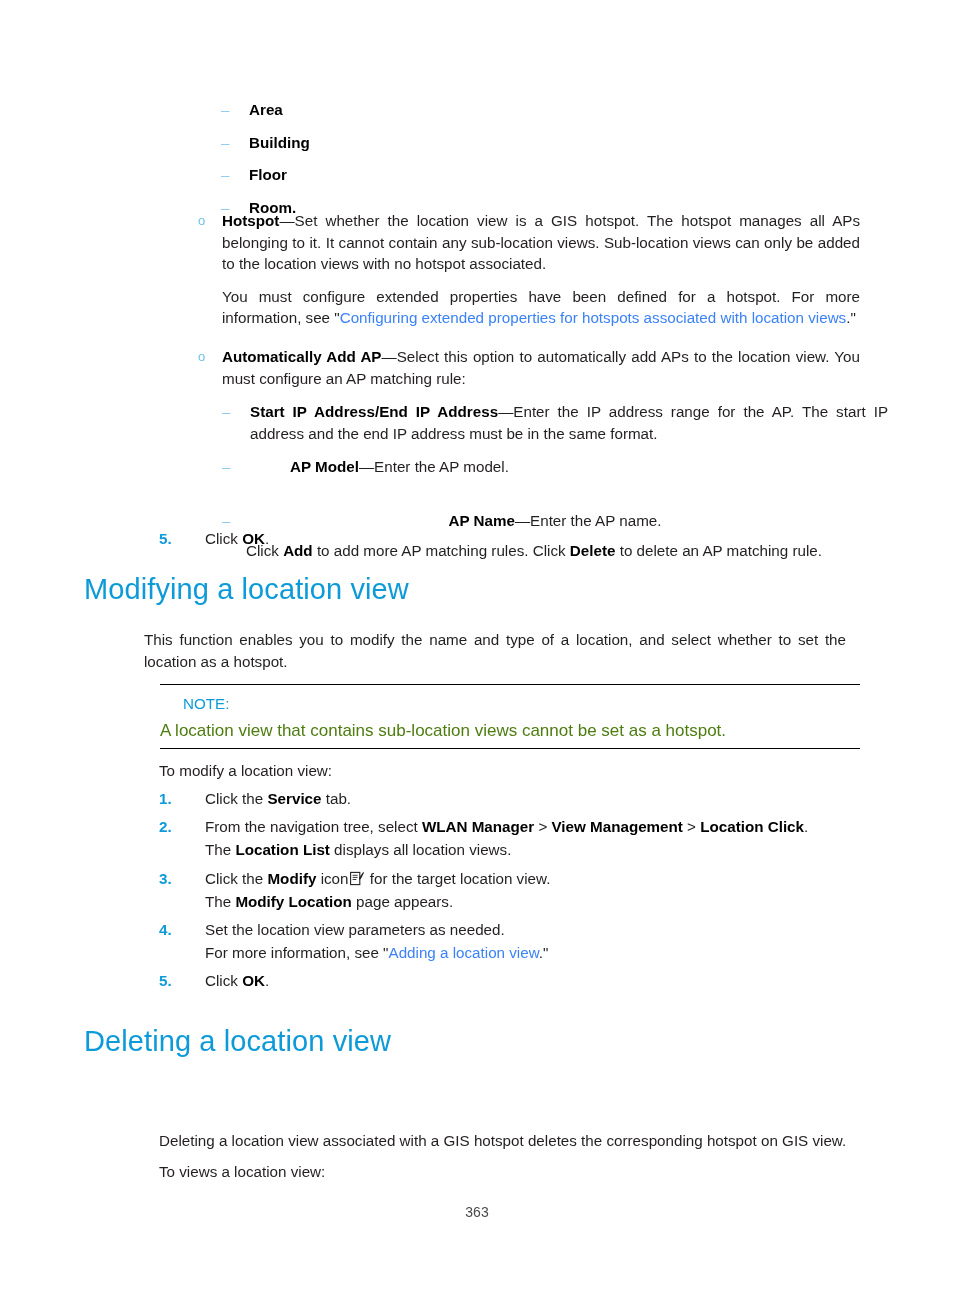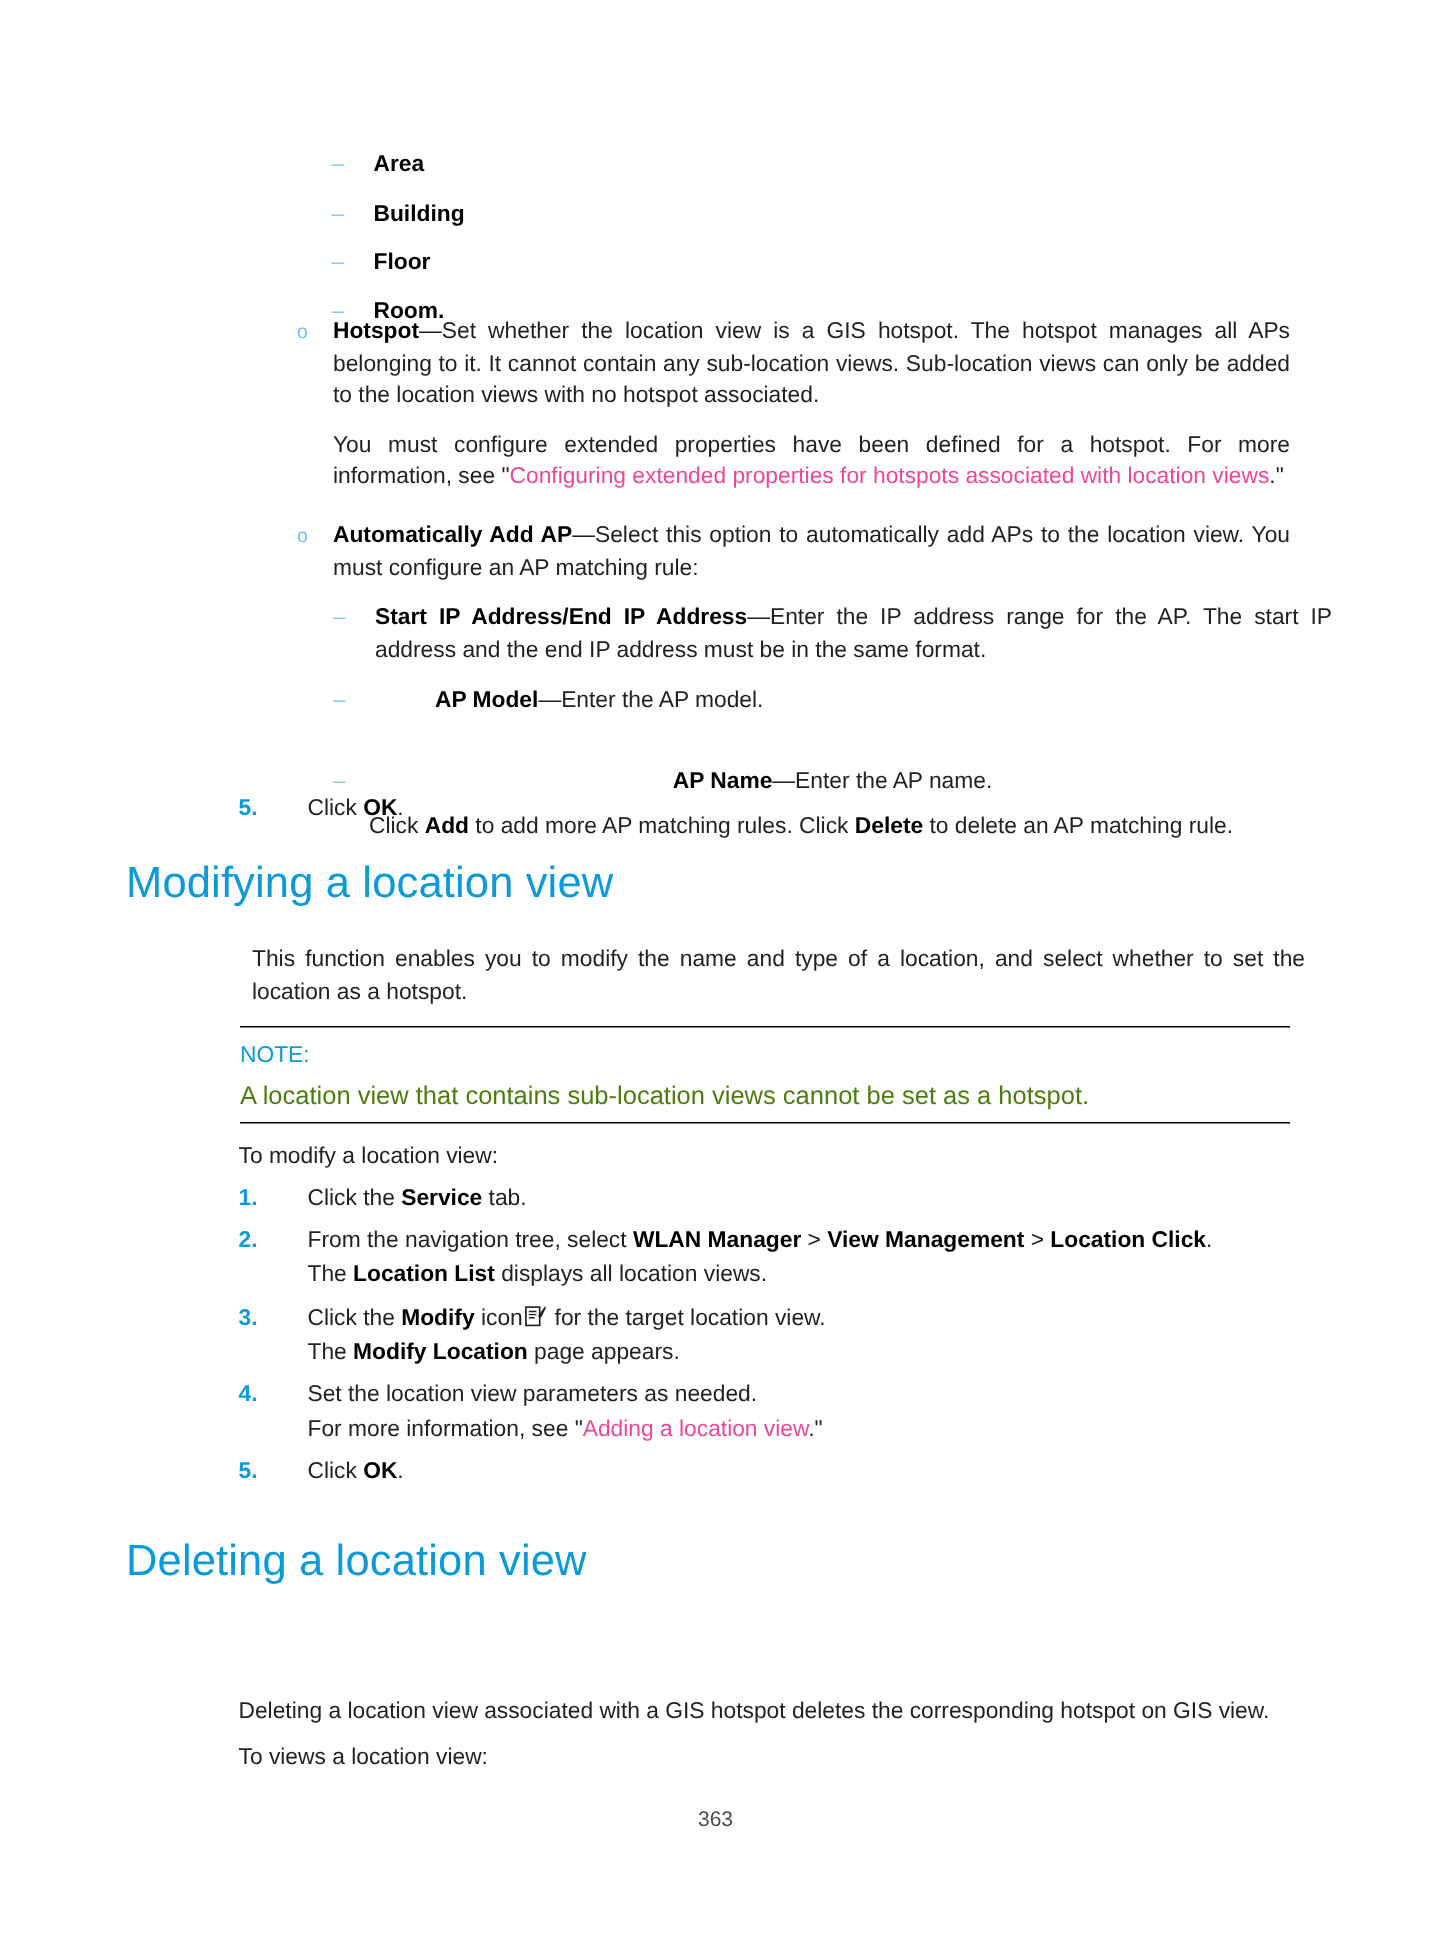--- a/index.html
+++ b/index.html
@@ -27,21 +27,21 @@
   .body-text {
     font-size: 15.2px;
     line-height: 21.5px;
     color: #231f20;
     text-align: justify;
     text-justify: inter-word;
   }
   b, .b { font-weight: bold; color: #000; }
 
   .link {
-    color: #ec4899;
+    color: #3b82f6;
     text-decoration: none;
   }
 
   
   .lvl-dash {
     position: relative;
     padding-left: 28px;
     margin: 0 0 11px 0;
   }
   .lvl-dash > .marker {
@@ -104,20 +104,21 @@
   .note-box {
     border-top: 1.6px solid #000;
     border-bottom: 1.6px solid #000;
     padding: 8px 0 7px 0;
   }
   .note-label {
     color: #0d9ad8;
     font-size: 15.2px;
     line-height: 21px;
     margin-bottom: 6px;
+    margin-left: 23px;
   }
   .note-text {
     font-size: 17px;
     line-height: 21px;
     color: #4d7c0f;
   }
 
   
   .modify-icon {
     display: inline-block;
@@ -228,21 +229,21 @@
     <div class="step">
       <span class="num">5.</span>
       <span class="body-text" style="text-align:left;">
         <span>Click </span><span class="b">OK</span><span>.</span>
       </span>
     </div>
   </div>
 
   <h1 class="chapter region" style="left:84px; top:570px; width:760px;">Modifying a location view</h1>
 
-  <div class="region body-text" style="left:168px; top:629px; width:702px;">This function enables you to modify the name and type of a location, and select whether to set the location as a hotspot.</div>
+  <div class="region body-text" style="left:144px; top:629px; width:702px;">This function enables you to modify the name and type of a location, and select whether to set the location as a hotspot.</div>
 
   <div class="region note-box" style="left:160px; top:684px; width:700px;">
     <div class="note-label">NOTE:</div>
     <div class="note-text">A location view that contains sub-location views cannot be set as a hotspot.</div>
   </div>
 
   <div class="region body-text" style="left:159px; top:760px; width:700px; text-align:left;">To modify a location view:</div>
 
   <div class="region" style="left:159px; top:788px; width:702px;">
 

